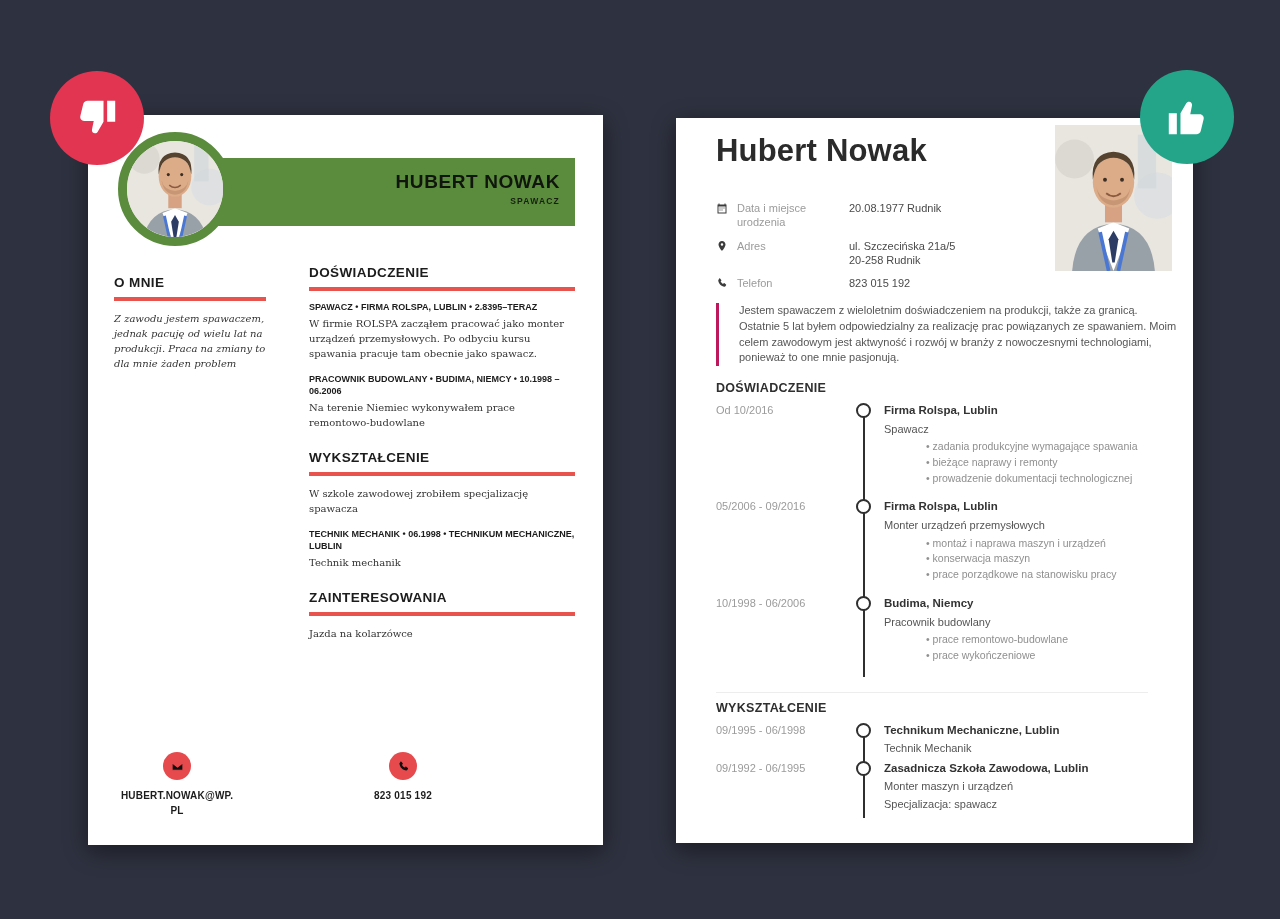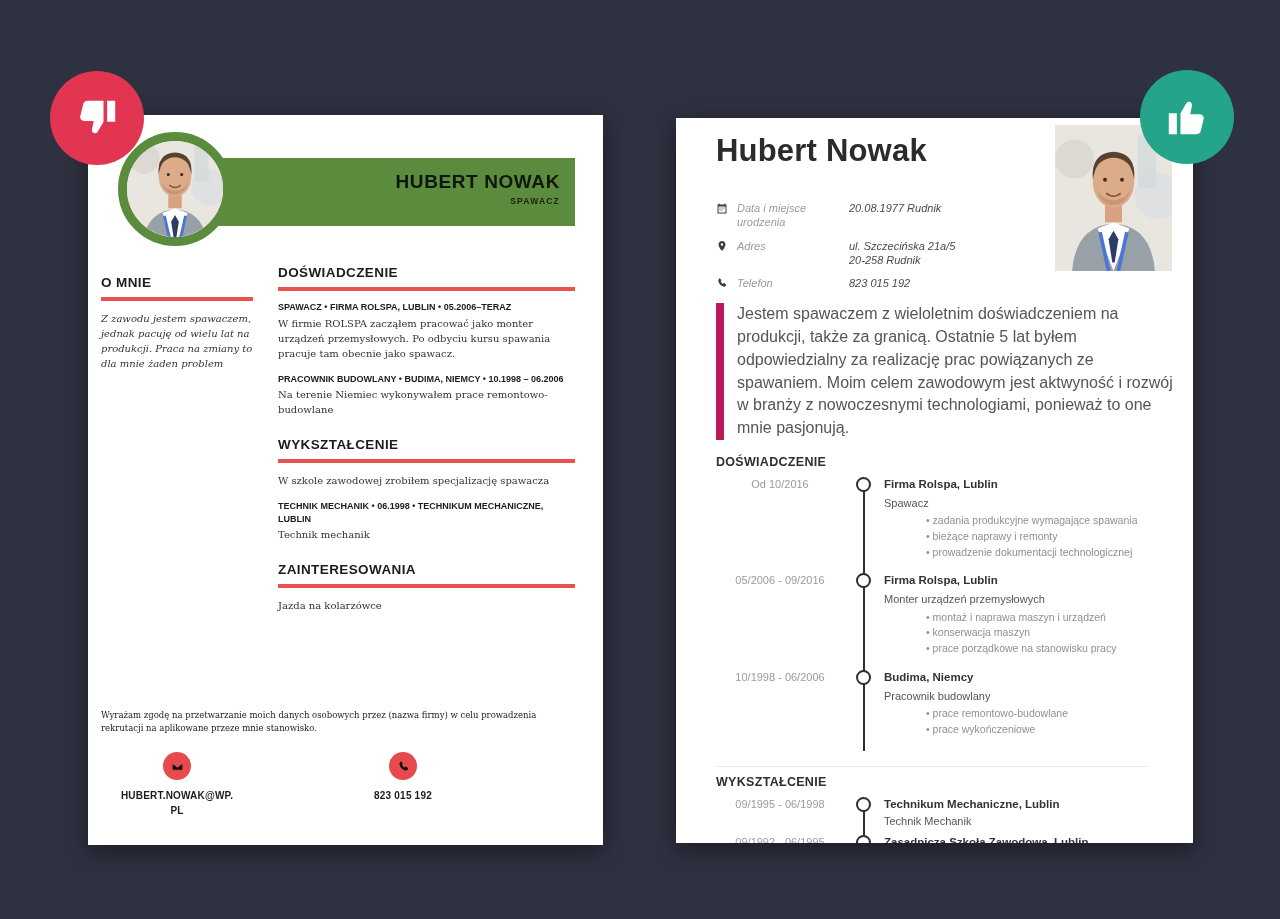--- a/index.html
+++ b/index.html
@@ -14,21 +14,21 @@
   .badge.bad{left:50px;top:71px;background:#e23552;}
   .badge.good{left:1140px;top:70px;background:#24a58a;}
   .badge svg{width:46px;height:46px;fill:#ffffff;}
   
   .bad-cv{left:88px;top:115px;width:515px;height:730px;}
   .b-band{position:absolute;left:88px;right:28px;top:43px;height:68px;background:#5b8c3e;text-align:right;padding:13px 15px 0 0;box-sizing:border-box;}
   .b-name{font-size:19px;font-weight:bold;color:#10160d;letter-spacing:.6px;}
   .b-role{font-size:8.5px;font-weight:bold;color:#17200f;letter-spacing:1.2px;margin-top:3px;}
   .b-photo{position:absolute;left:30px;top:17px;width:114px;height:114px;border-radius:50%;border:9px solid #5b8c3e;overflow:hidden;background:#e9e6e0;box-sizing:border-box;z-index:2;}
   .b-photo svg,.g-photo svg{width:100%;height:100%;display:block;}
-  .b-cols{position:absolute;left:13px;right:28px;top:160px;display:flex;}
+  .b-cols{position:absolute;left:26px;right:28px;top:160px;display:flex;gap:18px;}
   .b-left{width:152px;margin-right:25px;flex:none;}
   .b-main{flex:1;min-width:0;}
   .b-h{font-size:13.5px;font-weight:bold;color:#1c1c1c;letter-spacing:.4px;margin:0;}
   .redbar{height:4px;background:#e8534e;margin:7px 0 10px 0;}
   .b-p{font-family:"DejaVu Serif", serif;font-size:10px;line-height:1.5;color:#333;margin:0 0 4px 0;font-style:italic;}
   .b-sec{margin-bottom:20px;}
   .b-sec.first-offset{margin-top:-10px;}
   .b-entry{margin-bottom:12px;}
   .b-et{font-size:9px;font-weight:bold;color:#1c1c1c;line-height:1.4;margin:0 0 2px 0;}
   .b-ex{font-family:"DejaVu Serif", serif;font-size:10px;line-height:1.5;color:#333;margin:0;}
@@ -36,31 +36,31 @@
   .b-contact{position:absolute;width:118px;text-align:center;top:637px;}
   .b-contact.c1{left:30px;} .b-contact.c2{left:256px;}
   .b-cic{width:28px;height:28px;border-radius:50%;background:#e64a4d;display:inline-flex;align-items:center;justify-content:center;}
   .b-cic svg{width:13px;height:13px;fill:#101010;}
   .b-clabel{margin-top:9px;font-size:10px;font-weight:bold;color:#1c1c1c;letter-spacing:.2px;word-break:break-all;line-height:1.45;}
   
   .good-cv{left:676px;top:118px;width:517px;height:725px;}
   .g-inner{position:absolute;left:40px;right:45px;top:0;}
   .g-title{font-size:31px;font-weight:bold;color:#2b2b2b;margin:15px 0 0 0;letter-spacing:.2px;}
   .g-contact{margin-top:32px;}
-  .g-crow{display:flex;align-items:flex-start;margin-bottom:9px;font-style:italic;}
+  .g-crow{display:flex;align-items:flex-start;margin-bottom:9px;}
   .g-cicon{width:12px;height:12px;margin-right:9px;flex:none;margin-top:1px;}
   .g-cicon svg{width:12px;height:12px;fill:#3c3c3c;display:block;}
   .g-clabel{width:112px;flex:none;font-size:11px;color:#9b9b9b;line-height:1.3;}
   .g-cval{font-size:11px;color:#4a4a4a;line-height:1.3;}
   .g-photo{position:absolute;left:379px;top:7px;width:117px;height:146px;overflow:hidden;background:#e9e6e0;}
-  .g-summary{margin-top:13px;border-left:8px solid #be185d;padding-left:13px;font-size:16px;color:#555;line-height:1.42;width:440px;}
+  .g-summary{margin-top:13px;border-left:3px solid #be185d;padding-left:20px;font-size:11px;color:#555;line-height:1.42;width:440px;}
   .g-h{font-size:12.5px;font-weight:bold;color:#2f2f2f;letter-spacing:.3px;margin:15px 0 8px 0;border-top:1px solid #ededed;padding-top:8px;}
   .g-h.noline{border-top:none;padding-top:0;}
   .tl-item{display:flex;}
-  .tl-date{width:128px;flex:none;font-size:11px;color:#9b9b9b;padding-top:1px;text-align:center;}
+  .tl-date{width:128px;flex:none;font-size:11px;color:#9b9b9b;padding-top:1px;}
   .tl-gut{width:40px;flex:none;position:relative;}
   .tl-gut::before{content:"";position:absolute;left:19px;top:0;bottom:0;width:2px;background:#2f2f2f;}
   .tl-item.first .tl-gut::before{top:8px;}
   .tl-dot{position:absolute;left:12px;top:0;width:11px;height:11px;border:2.5px solid #2f2f2f;border-radius:50%;background:#fff;z-index:1;}
   .tl-body{flex:1;min-width:0;padding-bottom:13px;}
   .tl-company{font-size:11.5px;font-weight:bold;color:#333;line-height:1.3;}
   .tl-role{font-size:11px;color:#555;margin:4px 0 3px 0;line-height:1.3;}
   .tl-line{font-size:11px;color:#555;margin:3px 0 0 0;line-height:1.35;}
   .tl-b{font-size:10.5px;color:#8f8f8f;line-height:1.5;margin-left:42px;}
   .tl-b::before{content:"• ";}
@@ -113,21 +113,21 @@
           <div class="redbar"></div>
           <p class="b-p">Z zawodu jestem spawaczem, jednak pacuję od wielu lat na produkcji. Praca na zmiany to dla mnie żaden problem</p>
         </div>
       </div>
 
       <div class="b-main">
         <div class="b-sec first-offset">
           <h3 class="b-h">DOŚWIADCZENIE</h3>
           <div class="redbar"></div>
           <div class="b-entry">
-            <p class="b-et">SPAWACZ • FIRMA ROLSPA, LUBLIN • 05.2006–TERAZ</p>
+            <p class="b-et">SPAWACZ • FIRMA ROLSPA, LUBLIN • 2.8395–TERAZ</p>
             <p class="b-ex">W firmie ROLSPA zacząłem pracować jako monter urządzeń przemysłowych. Po odbyciu kursu spawania pracuje tam obecnie jako spawacz.</p>
           </div>
           <div class="b-entry">
             <p class="b-et">PRACOWNIK BUDOWLANY • BUDIMA, NIEMCY • 10.1998 – 06.2006</p>
             <p class="b-ex">Na terenie Niemiec wykonywałem prace remontowo-budowlane</p>
           </div>
         </div>
 
         <div class="b-sec">
           <h3 class="b-h">WYKSZTAŁCENIE</h3>
@@ -142,21 +142,20 @@
         </div>
 
         <div class="b-sec">
           <h3 class="b-h">ZAINTERESOWANIA</h3>
           <div class="redbar"></div>
           <p class="b-ex">Jazda na kolarzówce</p>
         </div>
       </div>
     </div>
 
-    <div class="b-disc">Wyrażam zgodę na przetwarzanie moich danych osobowych przez (nazwa firmy) w celu prowadzenia rekrutacji na aplikowane przeze mnie stanowisko.</div>
 
     <div class="b-contact c1">
       <span class="b-cic">
         <svg viewBox="0 0 24 24">
             <path d="M2 5h20v14H2z M2 5l10 8L22 5" stroke="#e64a4d" stroke-width="2" fill="#101010"></path>
           </svg>
       </span>
       <div class="b-clabel">HUBERT.NOWAK@WP.PL</div>
     </div>
     <div class="b-contact c2">

